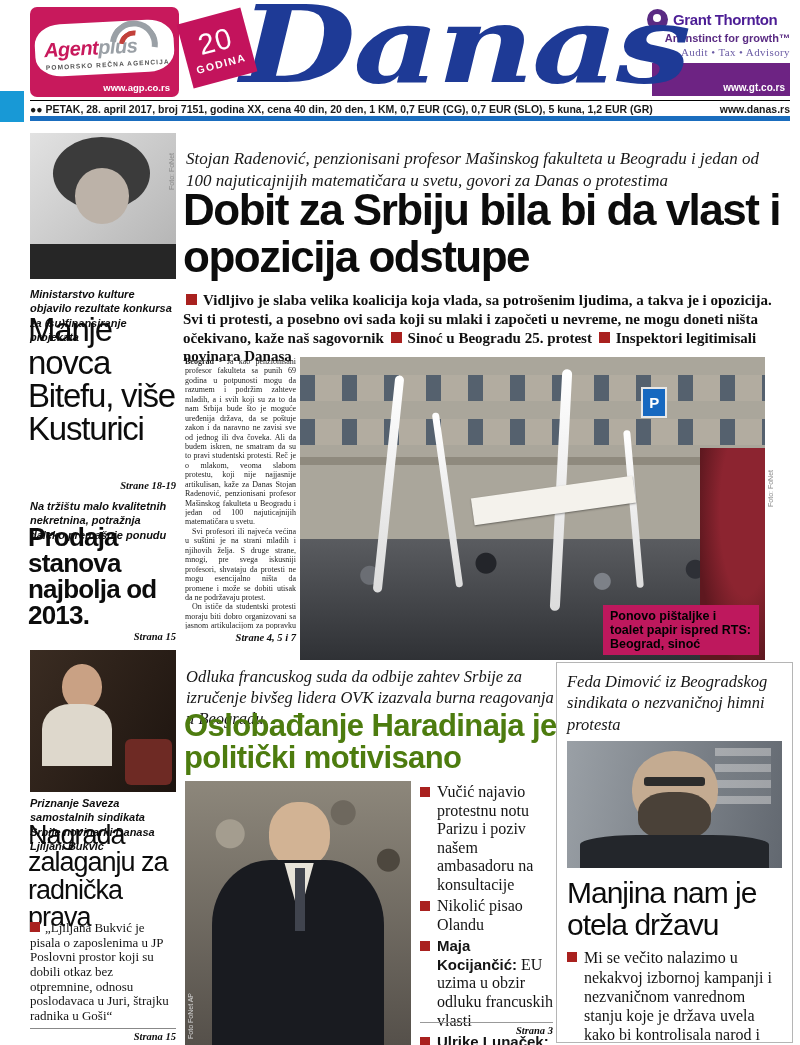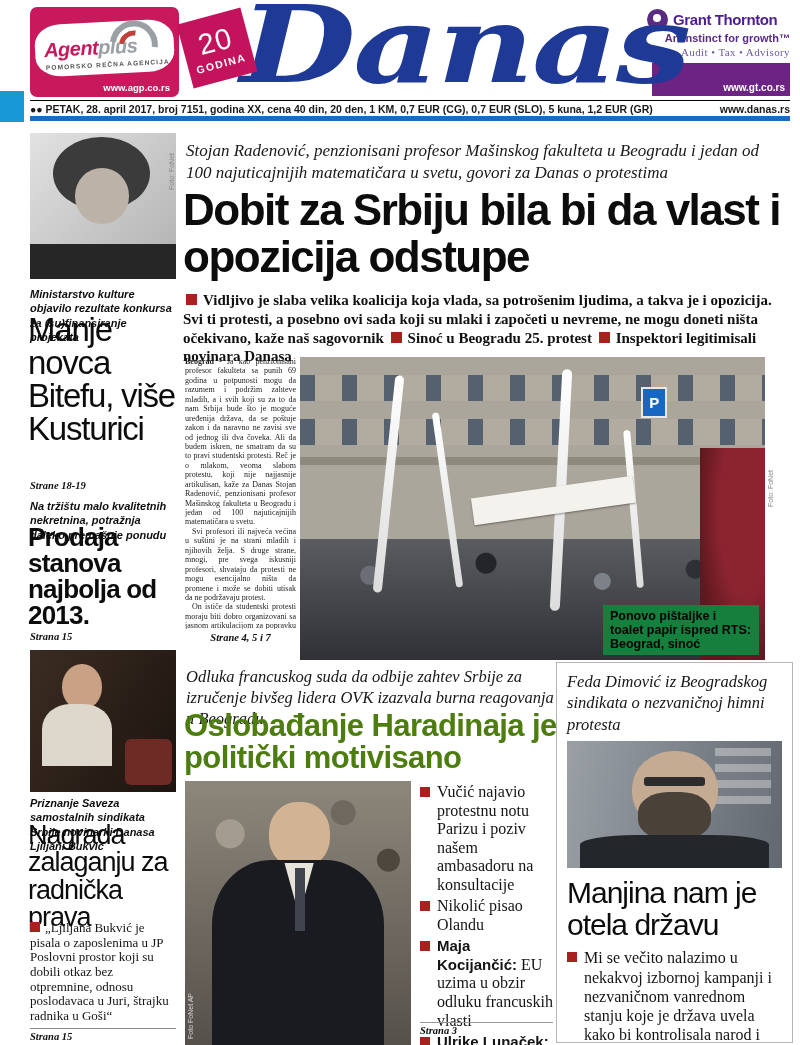--- a/index.html
+++ b/index.html
@@ -41,21 +41,21 @@
   .gt-strip{margin:5px 0 0 5px;width:138px;height:33px;background:#6d2383;position:relative;}
   .gt-url{position:absolute;bottom:3px;right:5px;color:#fff;font-weight:700;font-size:10px;margin-left:47px;}
 
   
   .rule-black{left:30px;top:100px;width:760px;height:1px;background:#000;}
   .dateline{left:30px;top:103px;width:760px;display:flex;justify-content:space-between;
             font-size:10.5px;font-weight:700;color:#1a1a1a;}
   .rule-blue{left:30px;top:116px;width:760px;height:5px;background:#1a6dbe;}
 
   
-  .lead-kicker{left:186px;top:140px;width:600px;font:italic 17px/1.27 "Liberation Serif",serif;color:#181818;}
+  .lead-kicker{left:186px;top:148px;width:600px;font:italic 17px/1.27 "Liberation Serif",serif;color:#181818;}
   .lead-headline{left:183px;top:187px;width:612px;font-weight:700;font-size:44px;line-height:1.06;
                  letter-spacing:-1.5px;color:#0c0c0c;}
   .lead-deck{left:183px;top:291px;width:610px;font:600 15px/1.25 "Liberation Serif",serif;color:#101010;}
   .sq{display:inline-block;width:11px;height:11px;background:#a9211f;margin:0 6px 0 3px;}
   .bodycol{left:185px;top:357px;width:111px;height:272px;overflow:hidden;
            font:8px/1.18 "Liberation Serif",serif;text-align:justify;color:#1c1c1c;}
   .bodycol p{margin:0;text-indent:7px;}
   .bodycol p:first-child{text-indent:0;}
   .loc{font-weight:700;}
   .lead-pages{left:185px;top:632px;width:111px;text-align:center;
@@ -71,27 +71,27 @@
                     radial-gradient(circle at 85% 25%,#2e3036 0 9px,transparent 10px),
                     linear-gradient(180deg,#5a5c60,#2f3135);}
   .st{position:absolute;background:linear-gradient(180deg,#ffffff,#dcdcdc);border-radius:5px;}
   .figred{position:absolute;right:0;top:30%;width:14%;height:70%;
           background:radial-gradient(ellipse at 70% 30%,#8c2430 0 40%,#5e181f 75%);}
   .banner{position:absolute;left:37%;top:43%;width:35%;height:9%;background:#f4f2ec;
           transform:rotate(-8deg);box-shadow:0 1px 2px rgba(0,0,0,.4);}
   .psign{position:absolute;top:10%;right:21%;width:22px;height:27px;background:#1668c0;
          border:2px solid #e8e8e8;color:#fff;font-weight:700;font-size:15px;
          display:flex;align-items:center;justify-content:center;}
-  .photo-cap{position:absolute;right:6px;bottom:5px;width:142px;background:#15803d;padding:4px 7px;
+  .photo-cap{position:absolute;right:6px;bottom:5px;width:142px;background:#be185d;padding:4px 7px;
              font-weight:700;font-size:12.5px;line-height:1.13;color:#000;}
   .vcred{position:absolute;font-size:7px;color:#8a8a8a;writing-mode:vertical-rl;transform:rotate(180deg);white-space:nowrap;}
 
   
   .kick{font-style:italic;font-weight:700;font-size:11px;line-height:1.3;color:#0e0e0e;}
-  .pages{font:italic 700 10.5px "Liberation Serif",serif;color:#0e0e0e;}
+  .pages{font:italic 700 10.5px "Liberation Serif",serif;text-align:right;color:#0e0e0e;}
   .photo-kusturica{left:30px;top:133px;width:146px;height:146px;overflow:hidden;
                    background:linear-gradient(135deg,#e2e2e2,#b0b0b0);}
   .k-hair{position:absolute;left:16%;top:3%;width:66%;height:50%;border-radius:50%;background:#3b3b3b;}
   .k-face{position:absolute;left:31%;top:24%;width:37%;height:38%;border-radius:50%;background:#bcb2a8;}
   .k-body{position:absolute;left:0;bottom:0;width:100%;height:24%;background:#262626;}
   .l-kick1{left:30px;top:287px;width:148px;}
   .l-head1{left:28px;top:313px;width:152px;font-weight:500;font-size:33px;line-height:1.0;letter-spacing:-1.2px;color:#0c0c0c;}
   .l-pages1{left:30px;top:480px;width:146px;}
   .l-kick2{left:30px;top:499px;width:148px;}
   .l-head2{left:28px;top:524px;width:152px;font-weight:700;font-size:26px;line-height:1.0;letter-spacing:-.8px;color:#0c0c0c;}

